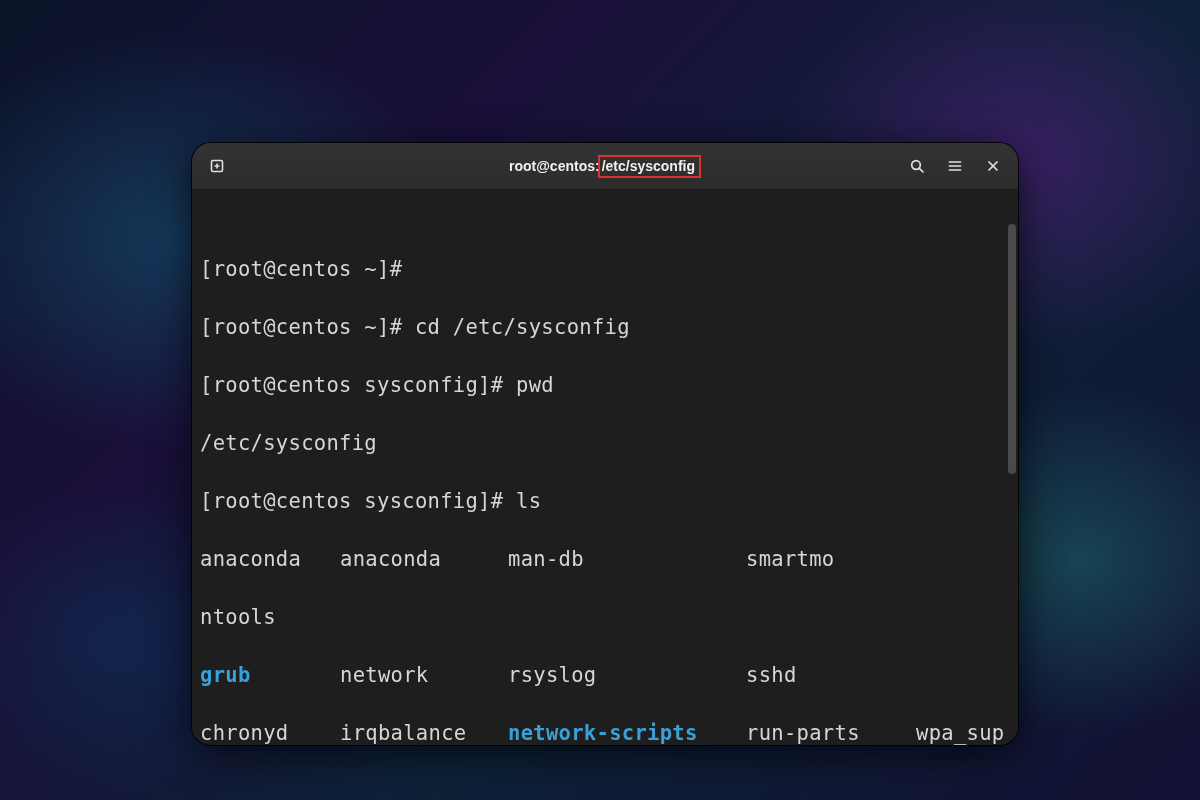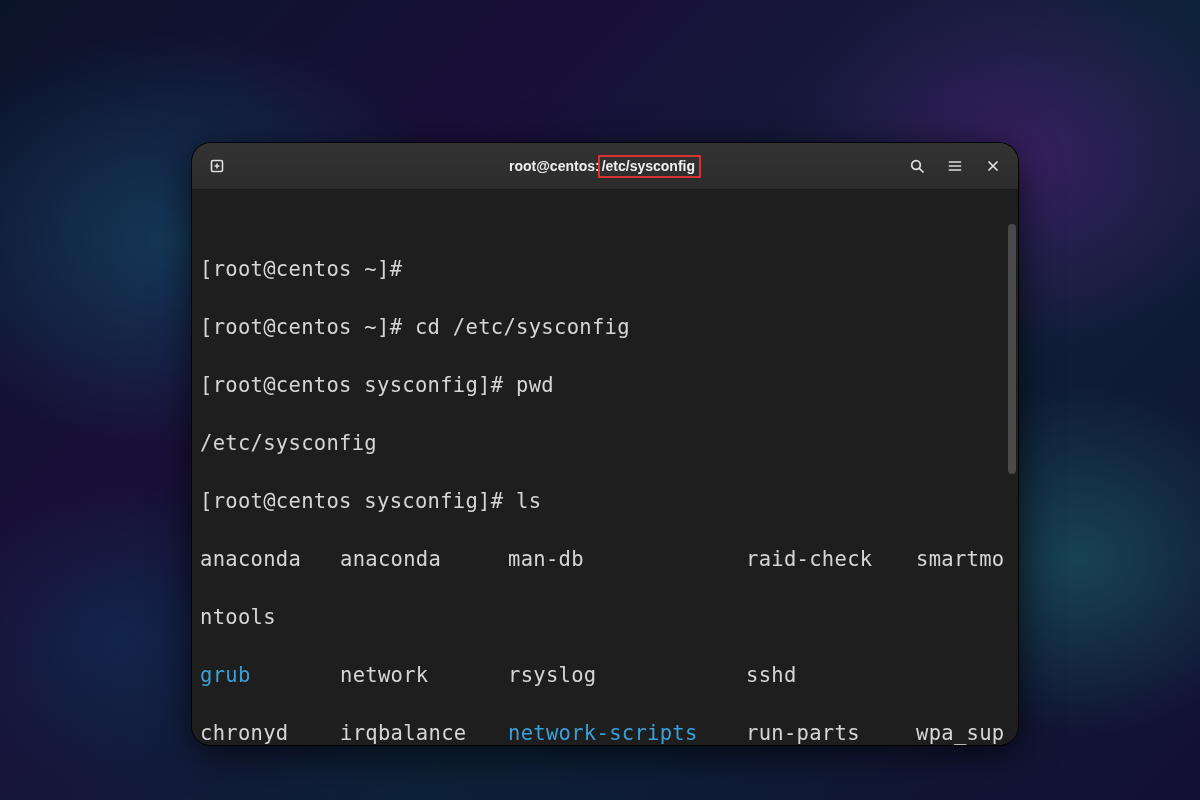--- a/index.html
+++ b/index.html
@@ -99,21 +99,21 @@
   .terminal-content {
     font-family: "DejaVu Sans Mono", "Liberation Mono", "Courier New", monospace;
     font-size: 20.5px;
     line-height: 29px;
     color: #d6d6d6;
     letter-spacing: 0.3px;
     white-space: pre-wrap;
     word-break: break-all;
   }
   .line { display: block; }
-  .dir { color: #3aa0d8; font-weight: normal; }
+  .dir { color: #3aa0d8; font-weight: bold; }
   .scrollbar {
     position: absolute;
     right: 2px;
     top: 6px;
     width: 8px;
     height: 250px;
     background: #4a4a4a;
     border-radius: 4px;
   }
   svg { display: block; }
@@ -168,21 +168,21 @@
 
     <div class="terminal-body">
       <div class="scrollbar"></div>
 
       <div class="terminal-content">
 <span class="line"><span>[root@centos ~]#</span></span>
 <span class="line"><span>[root@centos ~]#</span><span> cd /etc/sysconfig</span></span>
 <span class="line"><span>[root@centos sysconfig]#</span><span> pwd</span></span>
 <span class="line"><span>/etc/sysconfig</span></span>
 <span class="line"><span>[root@centos sysconfig]#</span><span> ls</span></span>
-<div class="col-grid"><span>anaconda</span><span>anaconda</span><span>man-db</span><span>raid-check</span><span>smartmo</span></div>
+<div class="col-grid"><span>anaconda</span><span>anaconda</span><span>man-db</span><span>smartmo</span></div>
 <span class="line"><span>ntools</span></span>
 <div class="col-grid"><span class="dir">grub</span><span>network</span><span>rsyslog</span><span>sshd</span></div>
 <div class="col-grid"><span>chronyd</span><span>irqbalance</span><span class="dir">network-scripts</span><span>run-parts</span><span>wpa_sup</span></div>
 
 
 
 
 
 
       </div>

